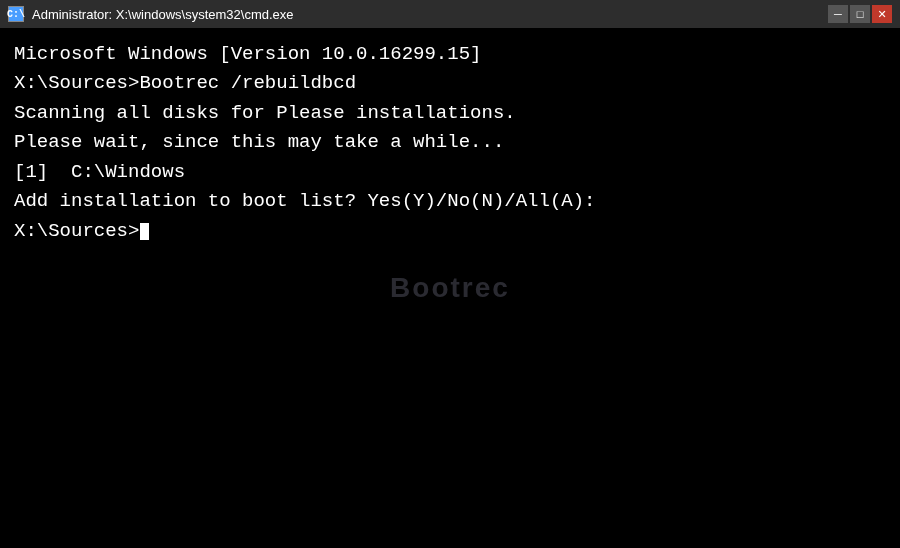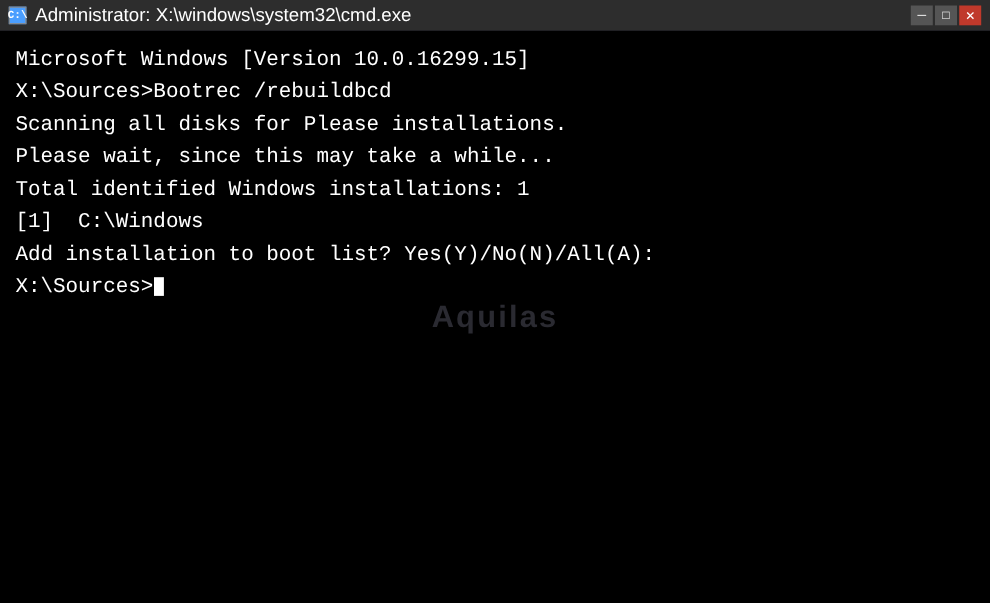--- a/index.html
+++ b/index.html
@@ -37,21 +37,21 @@
       justify-content: center;
       font-size: 10px;
       color: white;
       font-weight: bold;
       border: 1px solid #888;
       flex-shrink: 0;
     }
 
     .title-bar-text {
       color: #ffffff;
-      font-size: 17px;
+      font-size: 13px;
       font-family: 'Segoe UI', Arial, sans-serif;
     }
 
     .title-bar-controls {
       margin-left: auto;
       display: flex;
       gap: 2px;
     }
 
     .title-bar-btn {
@@ -131,29 +131,28 @@
   <div class="title-bar-icon">C:\</div>
   <span class="title-bar-text">Administrator: X:\windows\system32\cmd.exe</span>
   <div class="title-bar-controls">
     <button class="title-bar-btn">─</button>
     <button class="title-bar-btn">□</button>
     <button class="title-bar-btn" style="background:#c0392b;">✕</button>
   </div>
 </div>
 
 <div class="cmd-window">
-  <div class="watermark">Aquilas</div>
+  <div class="watermark">Bootrec</div>
 
   <div id="terminal-output">
   <div class="cmd-line">Microsoft Windows [Version 10.0.16299.15]</div>
       <div class="cmd-line"></div>
       <div class="cmd-line">X:\Sources&gt;Bootrec /rebuildbcd</div>
       <div class="cmd-line">Scanning all disks for Please installations.</div>
       <div class="cmd-line"></div>
       <div class="cmd-line">Please wait, since this may take a while...</div>
       <div class="cmd-line"></div>
-      <div class="cmd-line">Total identified Windows installations: 1</div>
       <div class="cmd-line">[1]  C:\Windows</div>
       <div class="cmd-line">Add installation to boot list? Yes(Y)/No(N)/All(A):</div>
       <div class="cmd-line"></div>
       <div class="cmd-line prompt-last">X:\Sources&gt;<span class="cursor-block"></span></div>
     </div>
 </div>
 
 </body></html>

